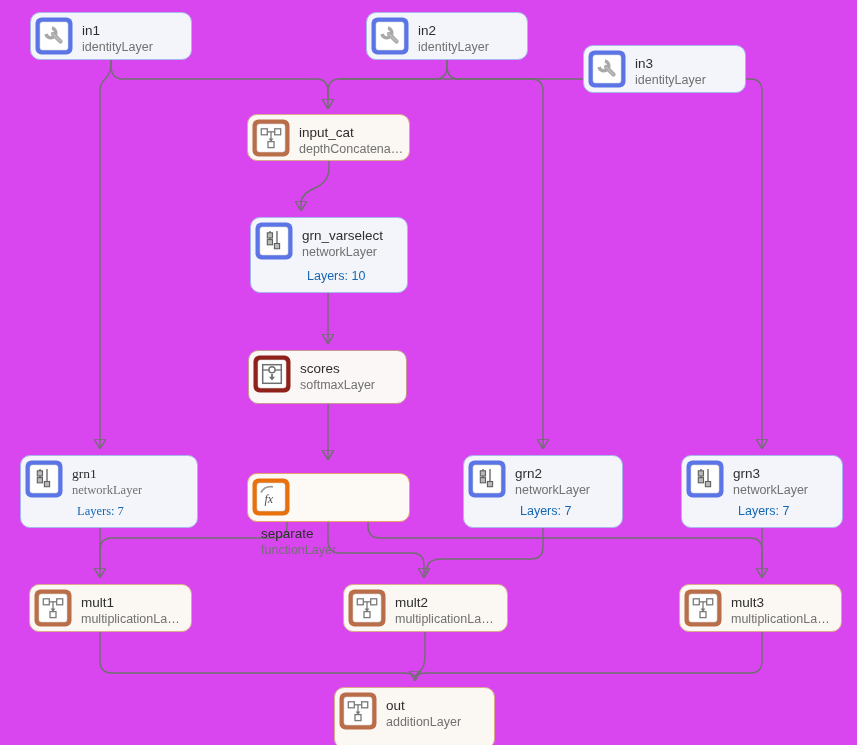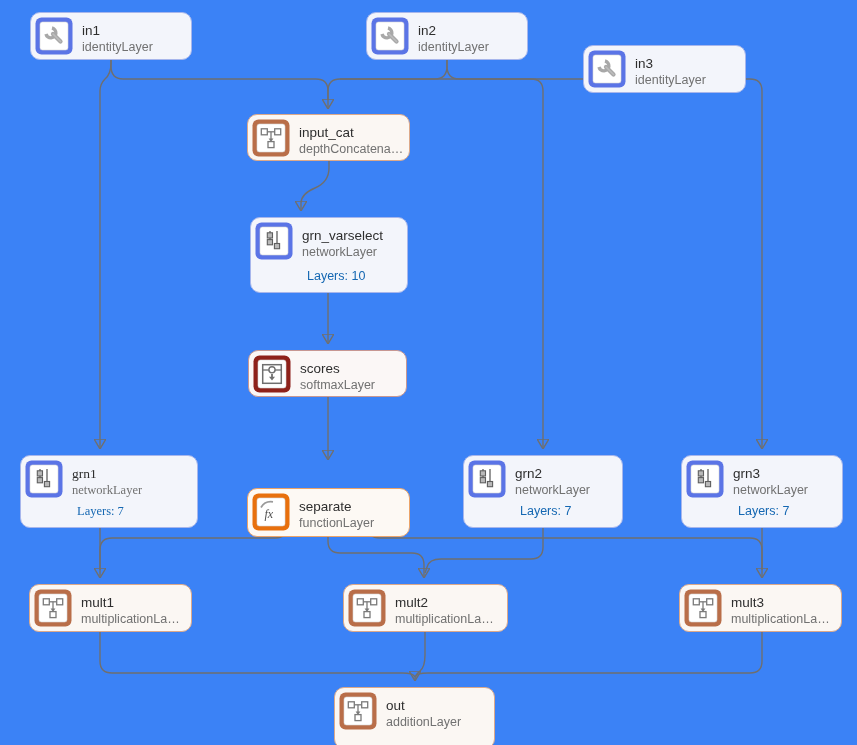--- a/index.html
+++ b/index.html
@@ -1,16 +1,16 @@
 <!DOCTYPE html>
 <html><head>
 <meta charset="utf-8">
 <style>
   html,body{margin:0;padding:0;background:#ffffff;}
-  #canvas{position:relative;width:857px;height:745px;background:#3b82f6;overflow:hidden;
+  #canvas{position:relative;width:857px;height:745px;background:#d946ef;overflow:hidden;
           font-family:"Liberation Sans", sans-serif;}
   #edges{position:absolute;left:0;top:0;width:857px;height:745px;}
   #edges path{fill:none;stroke:#6f6f6f;stroke-width:1.4px;}
   .node{position:absolute;box-sizing:border-box;border:1px solid;border-radius:10px;
         display:flex;align-items:flex-start;padding:4px;cursor:pointer;}
   .node.blue{background:#f3f5fb;border-color:#a7b6ec;}
   .node.tan{background:#fbf7f3;border-color:#dca98a;}
   .node.red{background:#fbf7f6;border-color:#c79792;}
   .node.orange{background:#fdf9f4;border-color:#eba368;}
   .tile{flex:0 0 38px;width:38px;height:38px;}
@@ -115,36 +115,36 @@
             <rect x="12.3" y="10.8" width="5.2" height="5.2" fill="#b9b9b9" stroke="#5f5f5f" stroke-width="1.1"></rect>
             <rect x="12.3" y="17.6" width="5.2" height="5.2" fill="#b9b9b9" stroke="#5f5f5f" stroke-width="1.1"></rect>
             <rect x="19.4" y="21.5" width="5.2" height="5.2" fill="#b9b9b9" stroke="#5f5f5f" stroke-width="1.1"></rect>
           </svg></span>
         <div class="texts">
           <div class="lname">grn_varselect</div>
           <div class="ltype">networkLayer</div>
         </div>
         <div class="llayers" style="color: rgb(20, 103, 178);">Layers: 10</div>
       </div>
-      <div class="node red" style="left: 248px; top: 350px; width: 159px; height: 47px;">
+      <div class="node red" style="left: 248px; top: 350px; width: 159px; height: 54px;">
         <span><svg class="tile" width="38" height="38" viewBox="0 0 38 38" xmlns="http://www.w3.org/2000/svg">
             <rect x="0.5" y="0.5" width="37" height="37" rx="6" fill="#8e211a"></rect>
             <rect x="5" y="5" width="28" height="28" rx="2.5" fill="#ffffff" stroke="#d6d6d6" stroke-width="0.6"></rect>
             <rect x="9.7" y="9.7" width="18.6" height="18.6" fill="none" stroke="#6f6f6f" stroke-width="1.5"></rect>
             <line x1="9.7" y1="15" x2="28.3" y2="15" stroke="#6f6f6f" stroke-width="1.3"></line>
             <circle cx="19" cy="14.8" r="3.1" fill="#ffffff" stroke="#6f6f6f" stroke-width="1.4"></circle>
             <line x1="19" y1="19" x2="19" y2="22.5" stroke="#6f6f6f" stroke-width="1.8"></line>
             <path d="M19 25.6 l-3 -3.8 h6 z" fill="#6f6f6f"></path>
           </svg></span>
         <div class="texts">
           <div class="lname">scores</div>
           <div class="ltype">softmaxLayer</div>
         </div>
       </div>
-      <div class="node orange" style="left: 247px; top: 488px; width: 163px; height: 49px;">
+      <div class="node orange" style="left: 247px; top: 473px; width: 163px; height: 49px; flex-direction: column;">
         <span><svg class="tile" width="38" height="38" viewBox="0 0 38 38" xmlns="http://www.w3.org/2000/svg">
             <rect x="0.5" y="0.5" width="37" height="37" rx="6" fill="#e8700d"></rect>
             <rect x="5" y="5" width="28" height="28" rx="2.5" fill="#ffffff" stroke="#d6d6d6" stroke-width="0.6"></rect>
             <path d="M9 14.5 Q13 7.5 21 8.8" fill="none" stroke="#9a9a9a" stroke-width="1.7"></path>
             <text x="12.5" y="25" font-style="italic" font-family="Liberation Serif, serif" font-size="12" fill="#4f4f4f">fx</text>
           </svg></span>
         <div class="texts">
           <div class="lname">separate</div>
           <div class="ltype">functionLayer</div>
         </div>

